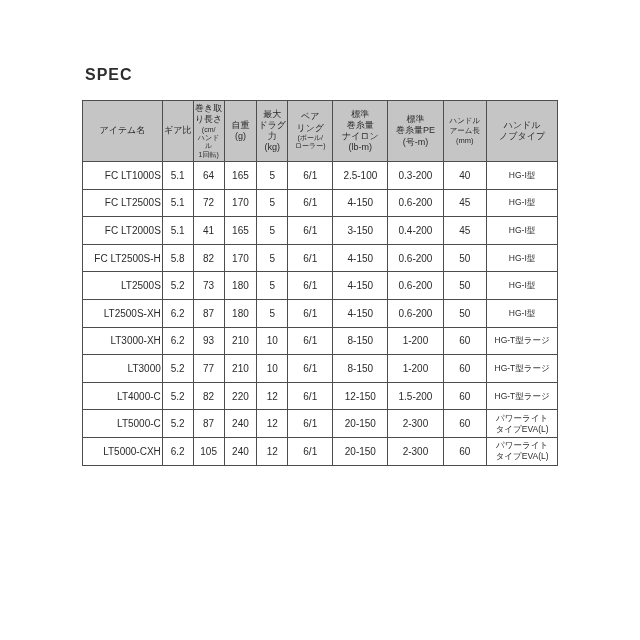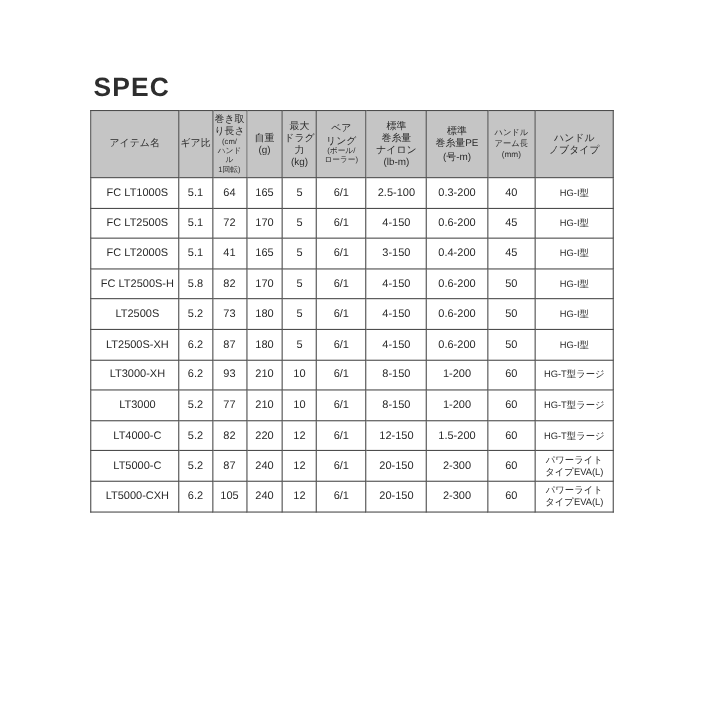--- a/index.html
+++ b/index.html
@@ -1,30 +1,30 @@
 <!DOCTYPE html>
 <html><head>
 <meta charset="utf-8">
 <style>
   html,body{margin:0;padding:0;background:#ffffff;}
   body{width:640px;height:640px;font-family:"Liberation Sans","DejaVu Sans",sans-serif;}
   .page{position:relative;width:640px;height:640px;background:#ffffff;overflow:hidden;}
-  .title{position:absolute;left:85px;top:66px;margin:0;font-size:24px;font-weight:600;
+  .title{position:absolute;left:85px;top:66px;margin:0;font-size:16px;font-weight:600;
          color:#2e2e2e;letter-spacing:1px;}
   table.spec{position:absolute;left:82px;top:100px;width:476px;border-collapse:collapse;
              table-layout:fixed;}
   .spec th,.spec td{border:1px solid #4d4d4d;color:#2a2a2a;overflow:hidden;}
   .spec thead th{background:#c5c5c5;height:48px;font-weight:400;font-size:9px;line-height:1.25;
                  text-align:center;vertical-align:middle;padding:2px 1px;}
   .spec th .hmain{display:block;white-space:pre-line;font-size:9px;line-height:1.25;}
   .spec th .hsub{display:block;white-space:pre-line;font-size:7px;line-height:1.2;}
   .spec th.th-small .hmain{font-size:7.5px;line-height:1.3;}
   .spec tbody td{height:26.6px;font-size:10px;text-align:center;vertical-align:middle;
                  white-space:pre-line;padding:0 1px;background:#ffffff;}
-  .spec tbody td:first-child{text-align:center;padding-left:6px;}
+  .spec tbody td:first-child{text-align:right;padding-left:6px;}
   .spec tbody td:last-child{font-size:8.5px;line-height:1.3;margin-left:21px;}
 </style>
 </head>
 <body>
 
 <div class="page">
   <h1 class="title">SPEC</h1>
 
   <table class="spec">
     <colgroup>

